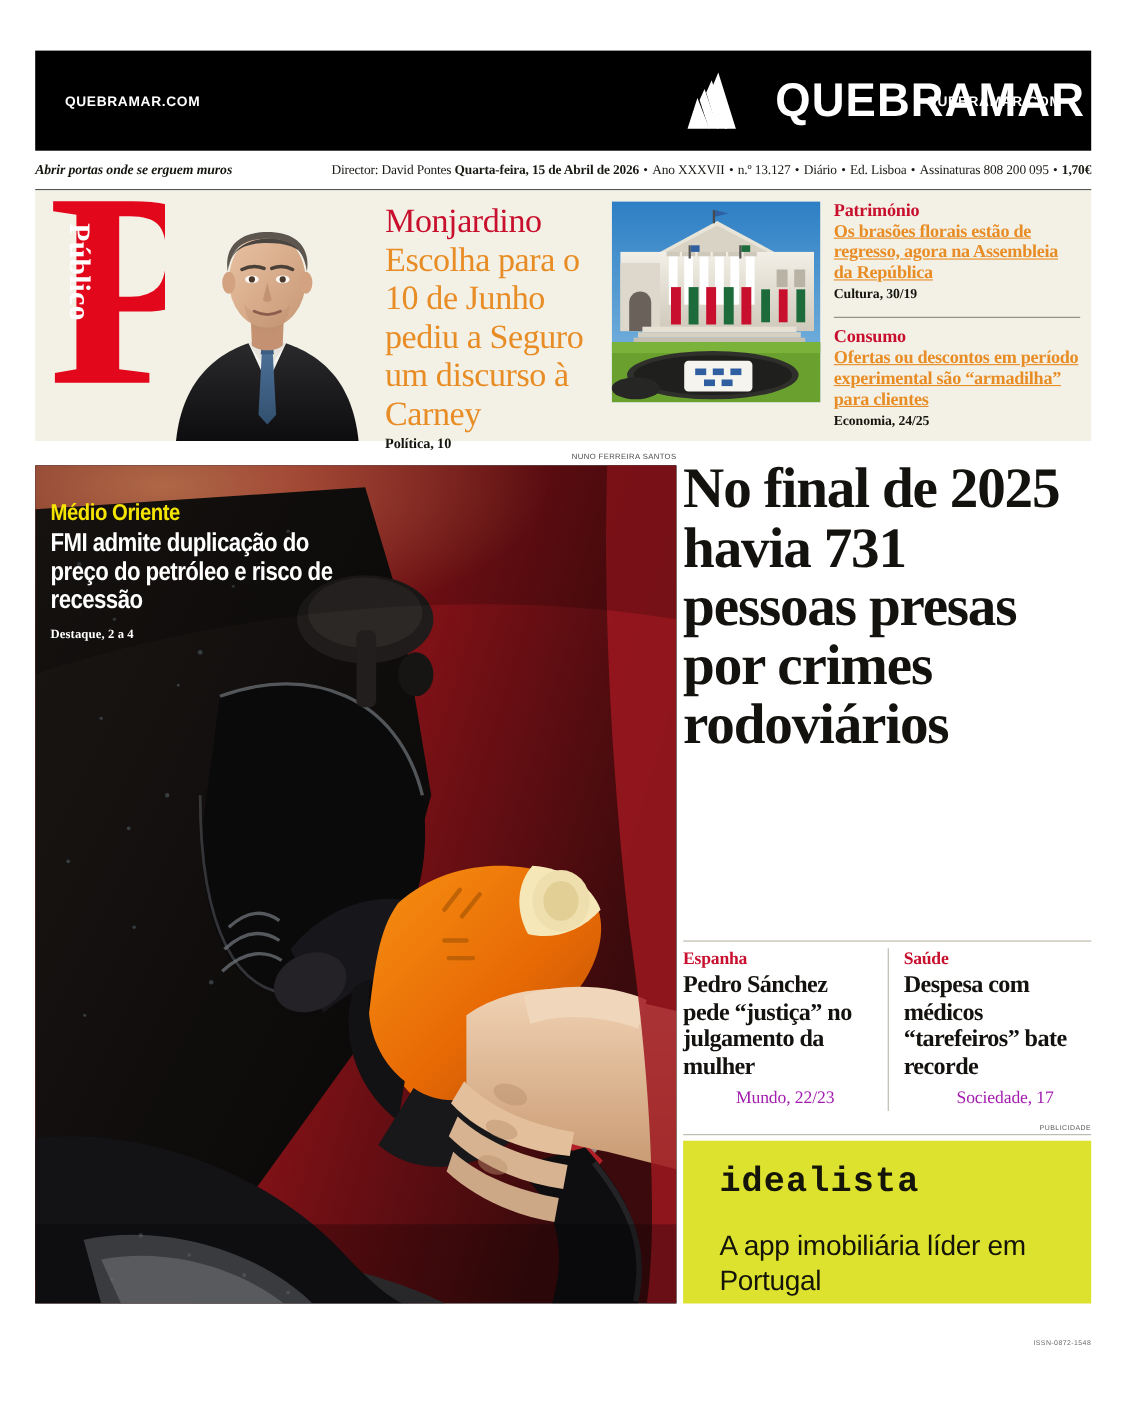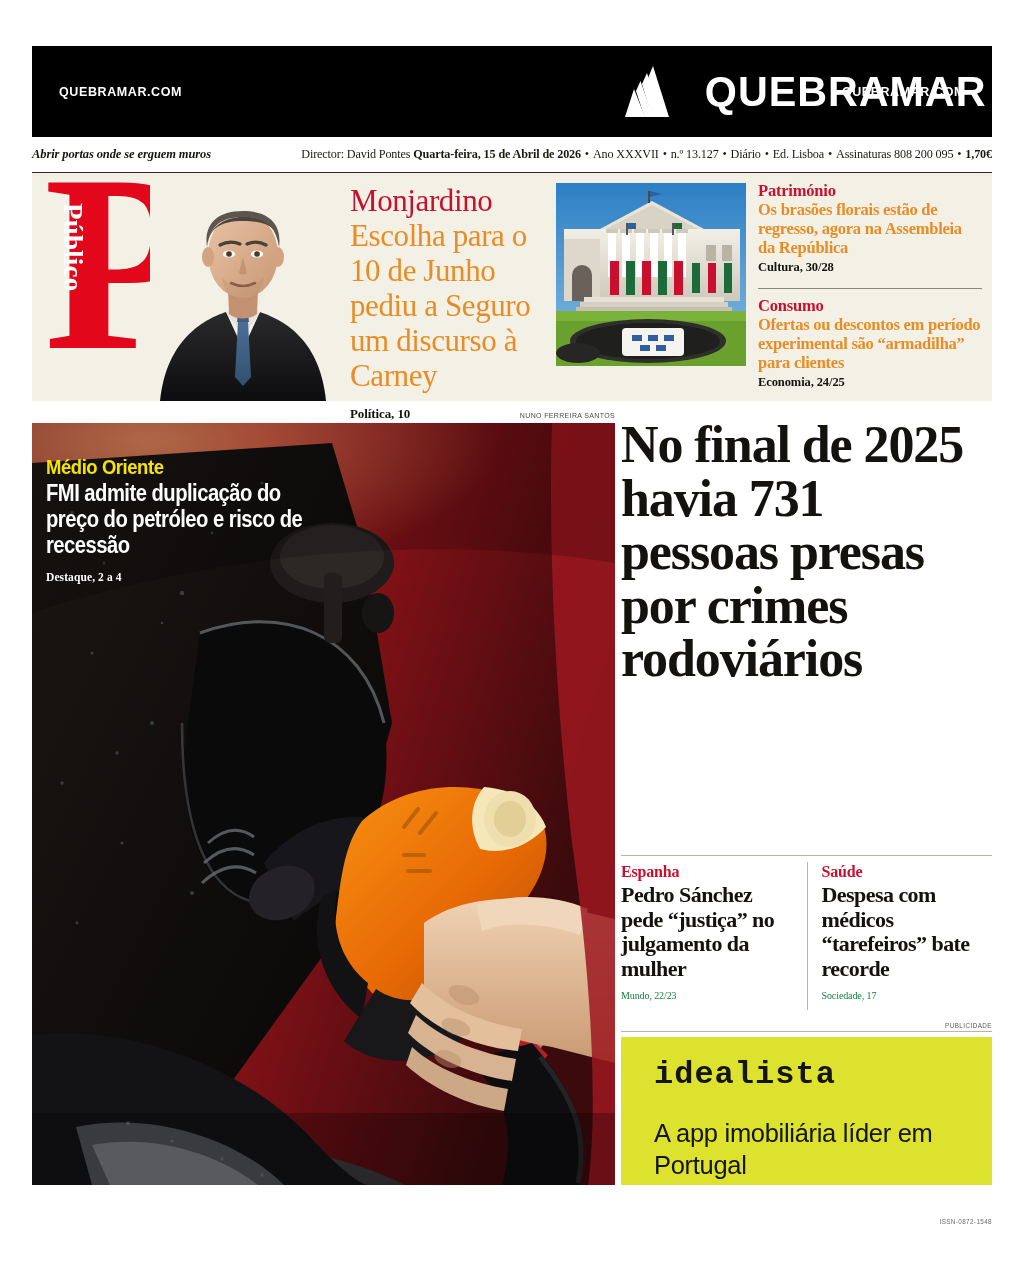--- a/index.html
+++ b/index.html
@@ -83,41 +83,41 @@
   }
   .lead-kicker{
     font-family:"Liberation Serif",serif;font-weight:normal;
     color:#c8102e;font-size:31px;line-height:35px;letter-spacing:-.4px;
   }
   .lead-body{
     font-family:"Liberation Serif",serif;font-weight:normal;
     color:#e88c25;font-size:31px;line-height:35px;letter-spacing:-.4px;
   }
   .lead-ref{
-    margin-top:13px;
+    margin-top:2px;
     font-family:"Liberation Serif",serif;font-weight:bold;
     color:#15150f;font-size:13px;letter-spacing:-.1px;
   }
 
   .smallphoto{
     position:absolute;left:524px;top:10px;width:190px;height:183px;
     overflow:hidden;border:0;
   }
   .smallphoto svg{display:block;}
 
   .rightcol{position:absolute;left:726px;top:8px;width:224px;}
   .rc-item{padding-bottom:4px;}
   .rc-item.second{border-top:1.1px solid #8c8878;padding-top:7px;margin-top:9px;}
   .rc-kicker{
     font-family:"Liberation Serif",serif;font-weight:bold;
     color:#c8102e;font-size:16.5px;line-height:19px;letter-spacing:-.2px;
   }
   .rc-head{
     font-family:"Liberation Serif",serif;font-weight:bold;
-    color:#e88c25;font-size:16.5px;line-height:19px;letter-spacing:-.25px;
+    color:#e88c25;font-size:16.5px;line-height:19px;letter-spacing:-.25px;text-decoration:underline;
   }
   .rc-ref{
     font-family:"Liberation Serif",serif;font-weight:bold;
     color:#15150f;font-size:12.5px;margin-top:3px;letter-spacing:-.1px;
   }
 
   
   .photo-credit{
     position:absolute;left:0;top:412px;width:615px;text-align:right;
     font-family:"Liberation Sans",sans-serif;font-size:7px;
@@ -170,21 +170,21 @@
     font-family:"Liberation Serif",serif;font-weight:bold;
     color:#c8102e;font-size:16px;line-height:19px;letter-spacing:-.2px;
   }
   .col-head{
     font-family:"Liberation Serif",serif;font-weight:bold;
     color:#14120f;font-size:22px;line-height:24.5px;letter-spacing:-.55px;
     margin-top:2px;
   }
   .col-ref{
     font-family:"Liberation Serif",serif;font-weight:normal;
-    color:#15803d;font-size:10px;margin-top:9px;letter-spacing:-.1px;
+    color:#a21caf;font-size:16px;margin-top:9px;letter-spacing:-.1px;margin-left:48px;
   }
   .rule-top{
     position:absolute;left:621px;top:855px;width:371px;
     border-top:1.1px solid #b9b5a8;
   }
 
   
   .pub-label{
     position:absolute;left:621px;top:1022px;width:371px;text-align:right;
     font-family:"Liberation Sans",sans-serif;font-size:6.3px;
@@ -391,21 +391,21 @@
           <rect x="100" y="162" width="10" height="6"></rect>
         </g>
         <ellipse cx="22" cy="170" rx="22" ry="10" fill="#262624"></ellipse>
       </svg>
     </div>
 
     <div class="rightcol">
       <div class="rc-item">
         <div class="rc-kicker">Património</div>
         <div class="rc-head">Os brasões florais estão de regresso, agora na Assembleia da República</div>
-        <div class="rc-ref">Cultura, 30/28</div>
+        <div class="rc-ref">Cultura, 30/19</div>
       </div>
       <div class="rc-item second">
         <div class="rc-kicker">Consumo</div>
         <div class="rc-head">Ofertas ou descontos em período experimental são “armadilha” para clientes</div>
         <div class="rc-ref">Economia, 24/25</div>
       </div>
     </div>
   </div>
 
   <div class="photo-credit">NUNO FERREIRA SANTOS</div>

